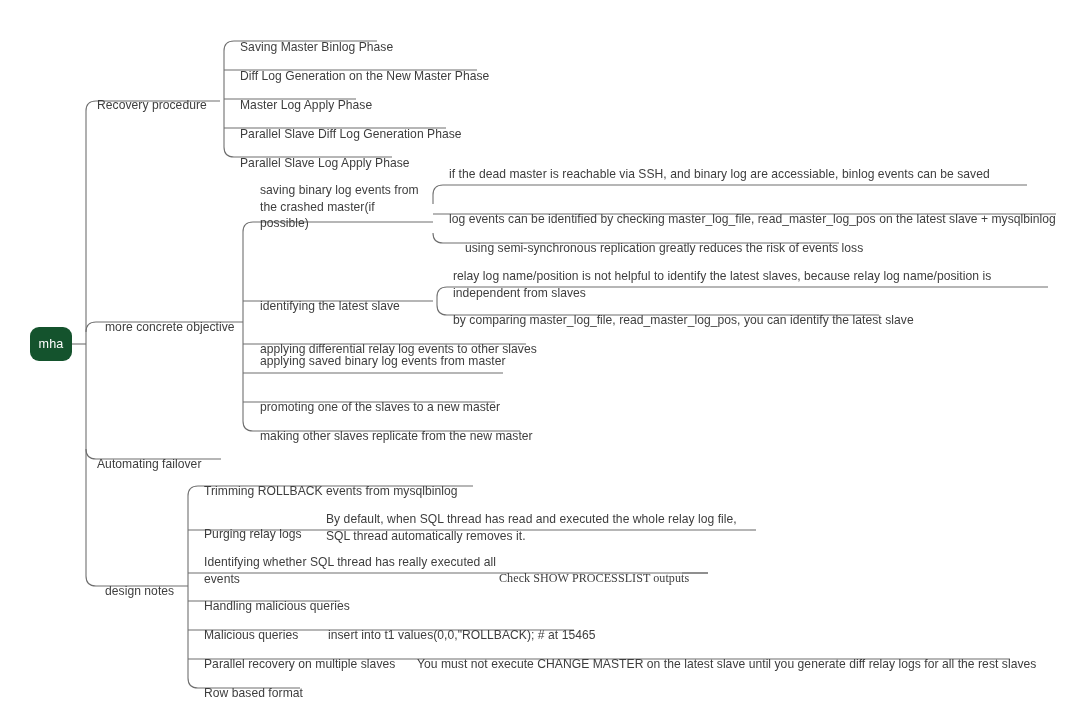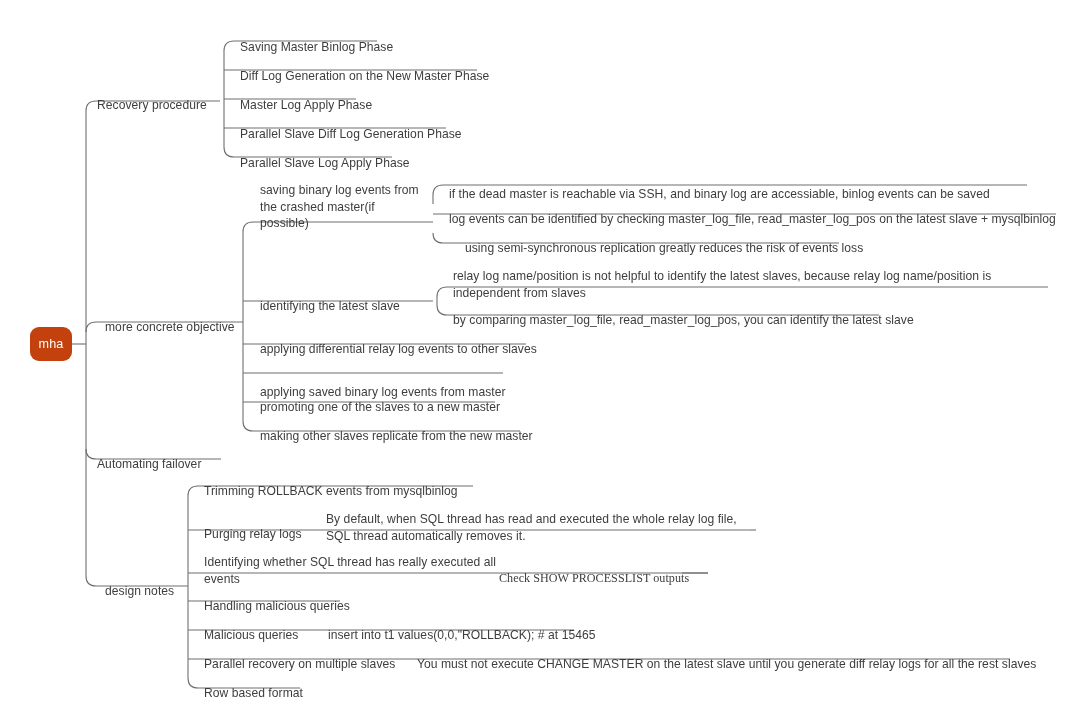--- a/index.html
+++ b/index.html
@@ -28,21 +28,21 @@
   .node-text {
     position: absolute;
     color: #3d3d3d;
     font-size: 12.1px;
     line-height: 16.4px;
     white-space: pre-line;
     letter-spacing: 0.05px;
   }
   .root-node {
     position: absolute;
-    background: #c2410c;
+    background: #14532d;
     color: #ffffff;
     border-radius: 9px;
     font-size: 12.6px;
     display: flex;
     align-items: center;
     justify-content: center;
     letter-spacing: .2px;
   }
   .watermark {
     position: absolute;
@@ -154,21 +154,21 @@
   <div class="node-text" style="left:240px; top:110px;">
     <span>Parallel Slave Diff Log Generation Phase</span>
   </div>
   <div class="node-text" style="left:240px; top:139px;">
     <span>Parallel Slave Log Apply Phase</span>
   </div>
 
   <div class="node-text" style="left:260px; top:166px; width:160px;">
     <span>saving binary log events from the crashed master(if possible)</span>
   </div>
-  <div class="node-text" style="left:449px; top:170px;">
+  <div class="node-text" style="left:449px; top:150px;">
     <span>if the dead master is reachable via SSH, and binary log are accessiable, binlog events can be saved</span>
   </div>
   <div class="node-text" style="left:449px; top:195px;">
     <span>log events can be identified by checking master_log_file, read_master_log_pos on the latest slave + mysqlbinlog</span>
   </div>
   <div class="node-text" style="left:449px; top:224px;margin-left:16px;">
     <span>using semi-synchronous replication greatly reduces the risk of events loss</span>
   </div>
 
   <div class="node-text" style="left:260px; top:282px;">
@@ -177,21 +177,21 @@
   <div class="node-text" style="left:453px; top:296px;">
     <span>by comparing master_log_file, read_master_log_pos, you can identify the latest slave</span>
   </div>
   <div class="node-text" style="left:453px; top:252px; width:585px;">
     <span>relay log name/position is not helpful to identify the latest slaves, because relay log name/position is independent from slaves</span>
   </div>
 
   <div class="node-text" style="left:260px; top:325px;">
     <span>applying differential relay log events to other slaves</span>
   </div>
-  <div class="node-text" style="left:260px; top:368px;text-align:right;">
+  <div class="node-text" style="left:260px; top:337px;text-align:right;">
     <span>applying saved binary log events from master</span>
   </div>
   <div class="node-text" style="left:260px; top:383px;">
     <span>promoting one of the slaves to a new master</span>
   </div>
   <div class="node-text" style="left:260px; top:412px;">
     <span>making other slaves replicate from the new master</span>
   </div>
 
   <div class="node-text" style="left:204px; top:467px;">

